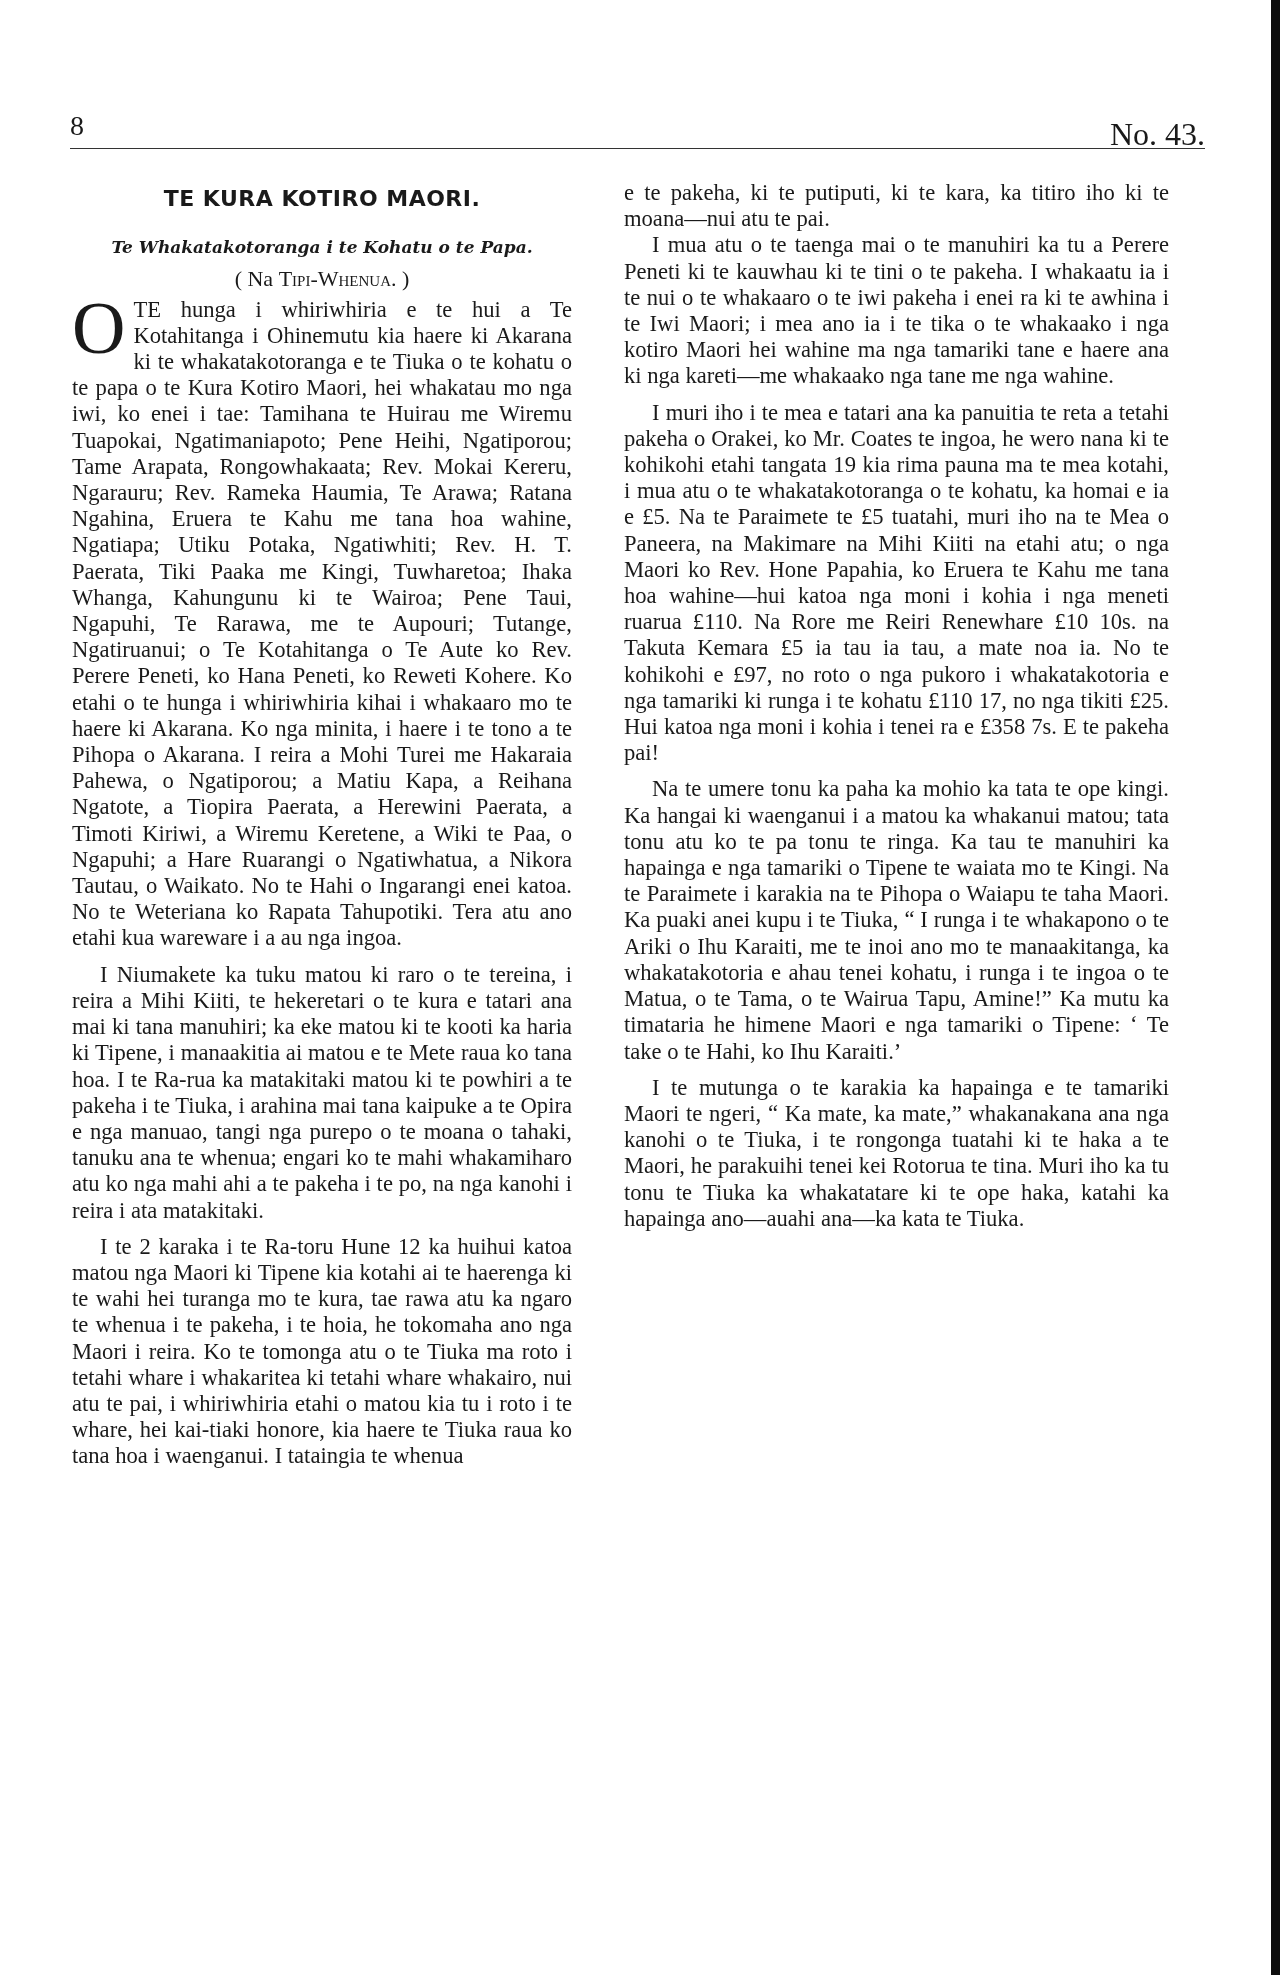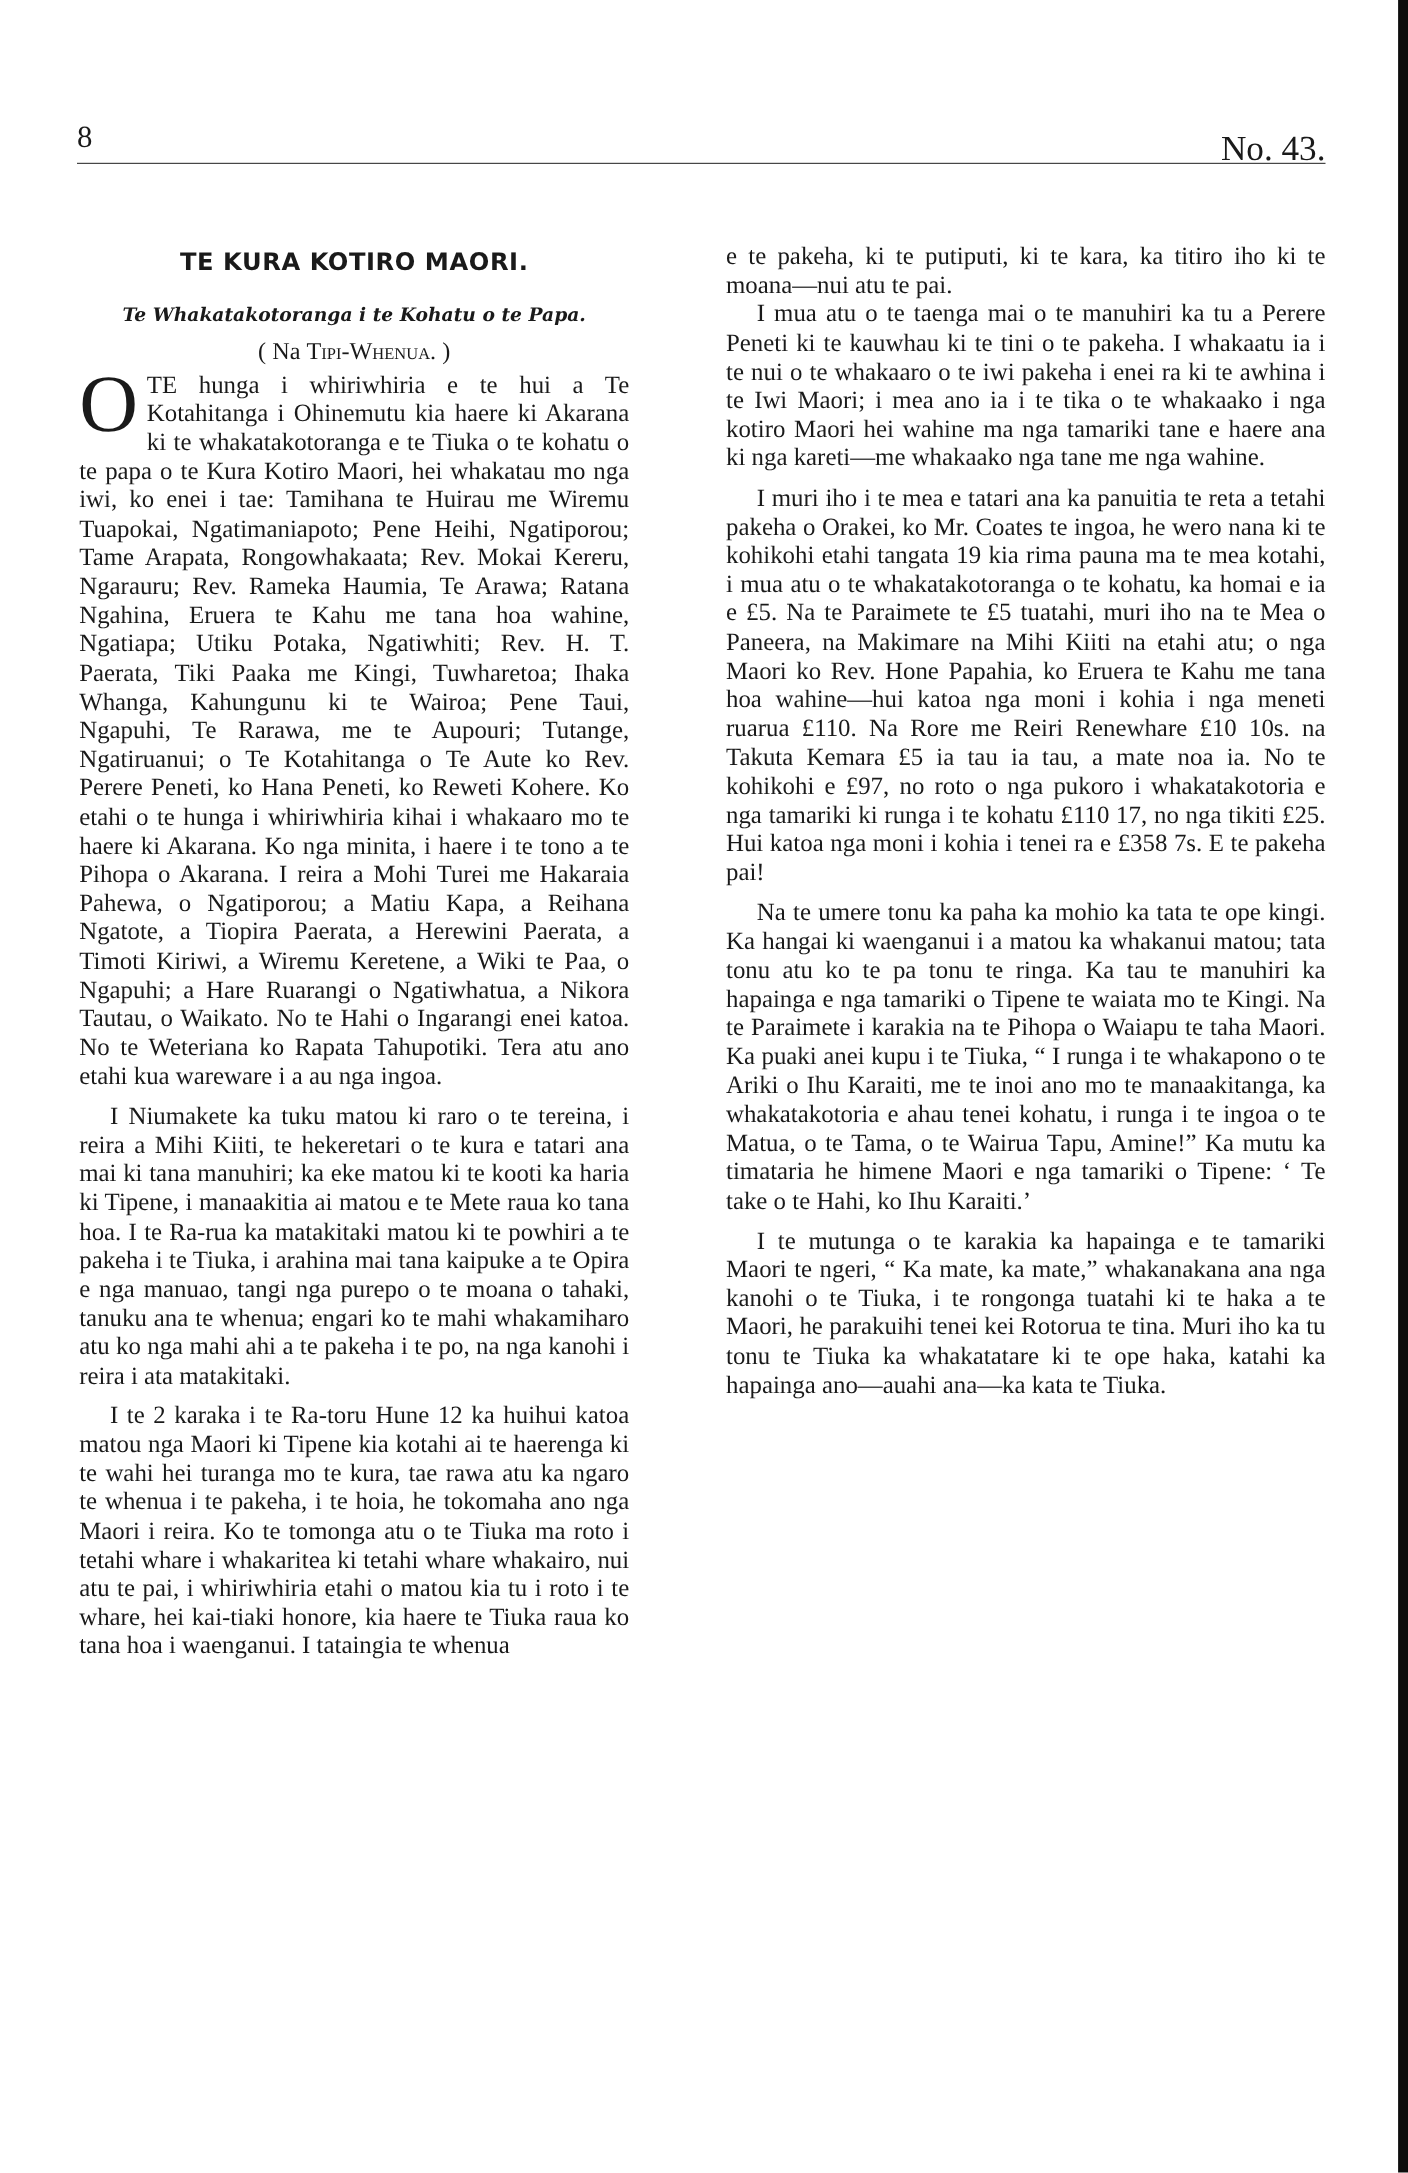--- a/index.html
+++ b/index.html
@@ -6,23 +6,23 @@
   body {
     width: 1280px; height: 1975px; background: #ffffff; position: relative; overflow: hidden;
     font-family: "Liberation Serif", "DejaVu Serif", serif; color: #1a1a1a;
   }
   .scan-edge { position: absolute; top: 0; right: 0; width: 9px; height: 1975px; background: #0d0d0d; }
   .header { position: absolute; top: 110px; left: 70px; width: 1135px; height: 40px; }
   .header .pg { position: absolute; left: 0; top: 0; font-size: 28px; }
   .header .title { position: absolute; left: 0; right: 0; top: 2px; text-align: center; font-size: 26px; letter-spacing: 1px; }
   .header .issue { position: absolute; right: 0; top: 6px; font-size: 32px; }
   .header .rule { position: absolute; left: 0; right: 0; top: 38px; border-top: 1.5px solid #333; }
-  .col { position: absolute; top: 180px; font-size: 22.6px; line-height: 26.2px; text-align: justify; margin-top: 40px; }
+  .col { position: absolute; top: 180px; font-size: 22.6px; line-height: 26.2px; text-align: justify; }
   .col.left { left: 72px; width: 500px; }
-  .col.right { left: 660px; width: 545px; }
+  .col.right { left: 624px; width: 545px; }
   .col p { margin: 0; text-indent: 28px; }
   .col p + p { margin-top: 10px; }
   .col p.noindent { text-indent: 0; }
   .art-title { font-family: "DejaVu Sans", "Liberation Sans", sans-serif; font-weight: bold; font-size: 22px; text-align: center; letter-spacing: 0.5px; margin: 6px 0 22px 0; }
   .art-sub { font-family: "DejaVu Serif", serif; font-weight: bold; font-size: 17px; text-align: center; margin-bottom: 6px; font-style: italic; }
   .art-by { text-align: center; font-size: 22px; margin-bottom: 4px; }
   .art-by .sc { font-variant: small-caps; }
   .dropcap { float: left; font-size: 74px; line-height: 58px; margin: 2px 8px 0 0; }
   .first-para { text-indent: 0 !important; }
 </style>

